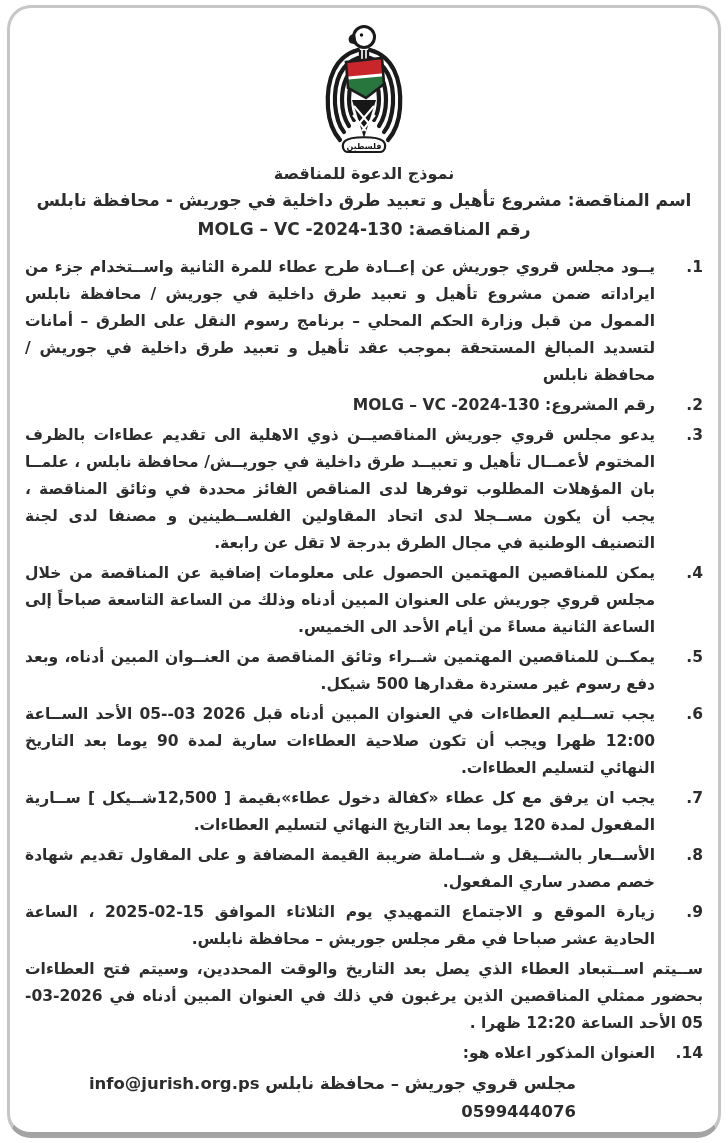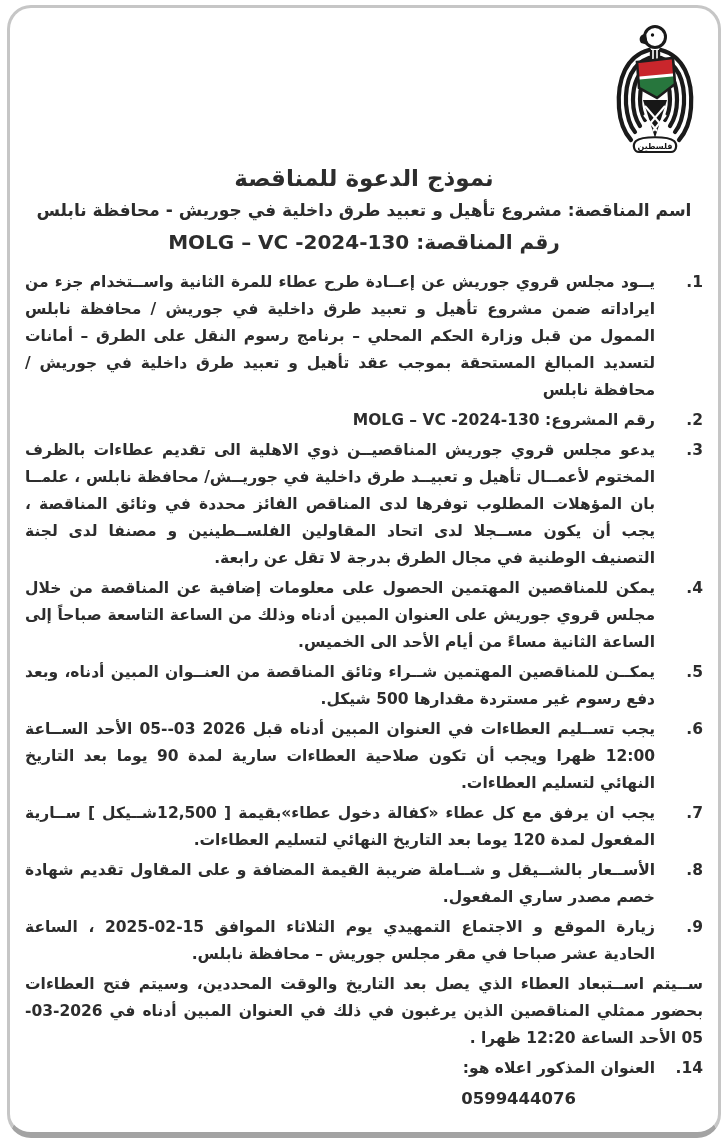--- a/index.html
+++ b/index.html
@@ -9,24 +9,24 @@
   }
   .page-border{
     position:absolute;left:7px;right:7px;top:5px;bottom:5px;
     border:3px solid #c6c6c6;border-bottom:6px solid #a3a3a3;border-radius:24px;
     pointer-events:none;
   }
   .content{
     position:absolute;top:0;left:0;right:0;direction:rtl;
     padding:14px 25px 0 25px;
   }
-  .emblem-wrap{text-align:right;height:142px;margin:2px 0 2px;}
-  .form-title{text-align:center;font-size:23px;line-height:1.45;margin:4px 0 2px;}
+  .emblem-wrap{text-align:center;height:142px;margin:2px 0 2px;}
+  .form-title{text-align:center;font-size:16px;line-height:1.45;margin:4px 0 2px;}
   .tender-name{text-align:center;font-size:17px;line-height:1.55;margin:0 0 3px;}
-  .tender-number{text-align:center;font-size:20px;line-height:1.5;margin:0 0 12px;}
+  .tender-number{text-align:center;font-size:17px;line-height:1.5;margin:0 0 12px;}
   .items{font-size:15.5px;line-height:27px;}
   .item{display:flex;margin-bottom:3px;}
   .item-num{flex:0 0 34px;text-align:right;padding-left:14px;}
   .item-body{flex:1;text-align:justify;}
   .address{
     text-align:right;font-size:16.5px;line-height:28px;
     margin:2px 127px 0 0;
   }
   svg text{font-family:"DejaVu Sans",sans-serif;font-weight:700;}
 </style>
@@ -126,18 +126,19 @@
       <div class="item">
         <div class="item-body">ســيتم اســتبعاد العطاء الذي يصل بعد التاريخ والوقت المحددين، وسيتم فتح العطاءات بحضور ممثلي المناقصين الذين يرغبون في ذلك في العنوان المبين أدناه في 2026-03-05 الأحد الساعة 12:20 ظهرا .</div>
       </div>
       <div class="item">
         <div class="item-num">14.</div>
         <div class="item-body">العنوان المذكور اعلاه هو:</div>
       </div>
     </div>
 
     <div class="address">
+      <div>مجلس قروي جوريش – محافظة نابلس info@jurish.org.ps</div>
       <div>0599444076</div>
 
     </div>
 
   </div>
 </div>
 
 </body></html>

